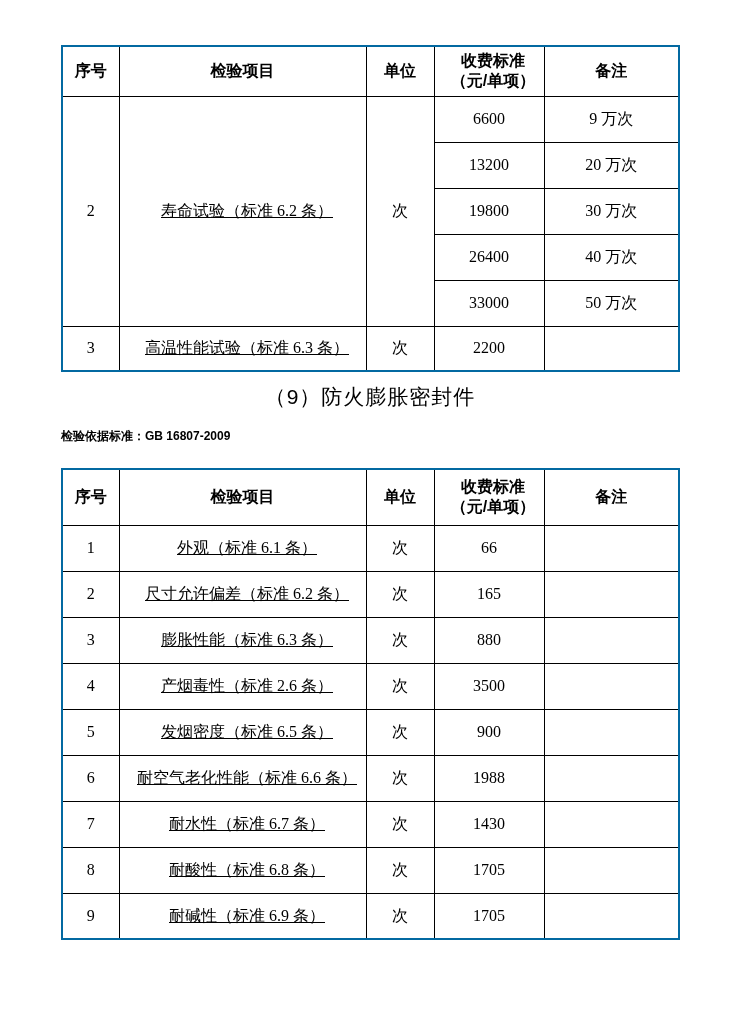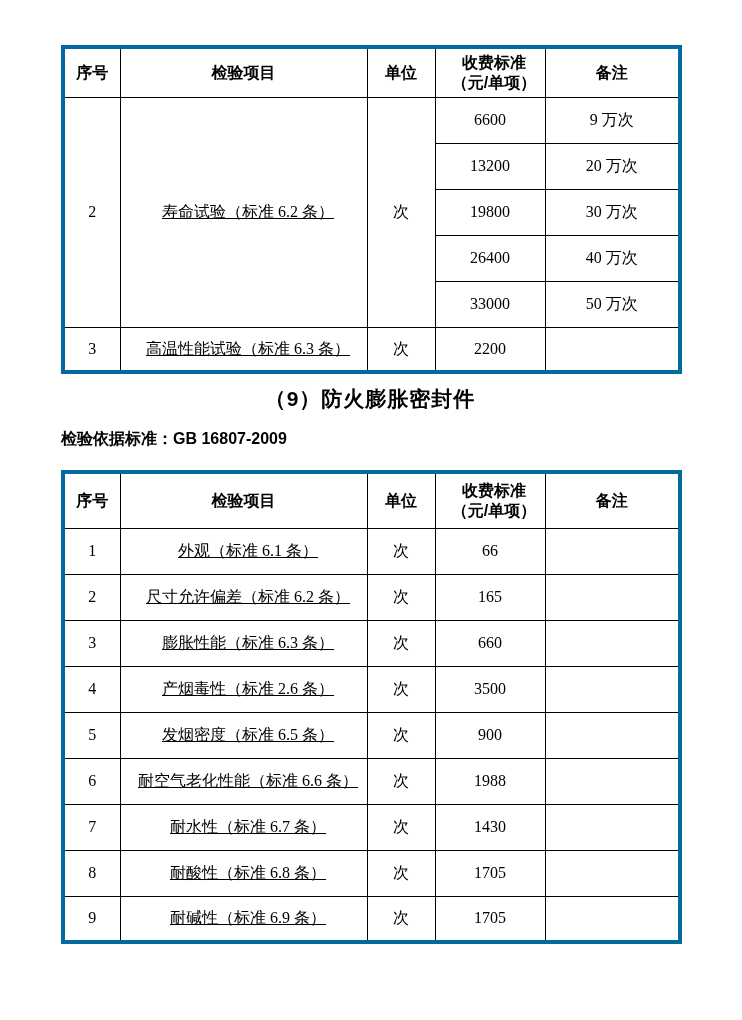--- a/index.html
+++ b/index.html
@@ -14,21 +14,21 @@
   }
   .page {
     width: 742px;
     height: 1020px;
     padding: 45px 63px 0 61px;
   }
   table.fee-table {
     border-collapse: collapse;
     table-layout: fixed;
     width: 617px;
-    border: 4px solid #0369a1;
+    border: 2px solid #0369a1;
   }
   table.fee-table th,
   table.fee-table td {
     border: 1px solid #000;
     text-align: center;
     vertical-align: middle;
     font-size: 16px;
     line-height: 1.25;
     overflow: hidden;
   }
@@ -53,31 +53,31 @@
   .t1-last-row   { height: 45px; }
   .t2-header-row { height: 56px; }
   .t2-data-row   { height: 46px; }
   .fee-hdr-line { display: block; margin-left: 8px; }
   .section-title {
     margin-top: 12px;
     height: 26px;
     line-height: 26px;
     text-align: center;
     font-family: "Liberation Sans", "DejaVu Sans", sans-serif;
-    font-weight: bold;
+    font-weight: normal;
     font-size: 21px;
     letter-spacing: 1px;
   }
   .standard-line {
     margin-top: 16px;
     height: 21px;
     line-height: 21px;
     font-family: "Liberation Sans", "DejaVu Sans", sans-serif;
     font-weight: bold;
-    font-size: 16px;
+    font-size: 12px;
   }
   .table2-wrap { margin-top: 21px; }
   .page-number {
     margin-top: 26px;
     text-align: center;
     font-size: 16px;
     font-family: "Liberation Serif", "DejaVu Serif", serif;
   }
 </style>
 </head>
@@ -176,21 +176,21 @@
         <td>2</td>
         <td class="item-cell">尺寸允许偏差（标准 6.2 条）</td>
         <td>次</td>
         <td>165</td>
         <td></td>
       </tr>
       <tr class="t2-data-row">
         <td>3</td>
         <td class="item-cell">膨胀性能（标准 6.3 条）</td>
         <td>次</td>
-        <td>660</td>
+        <td>880</td>
         <td></td>
       </tr>
       <tr class="t2-data-row">
         <td>4</td>
         <td class="item-cell">产烟毒性（标准 2.6 条）</td>
         <td>次</td>
         <td>3500</td>
         <td></td>
       </tr>
       <tr class="t2-data-row">

